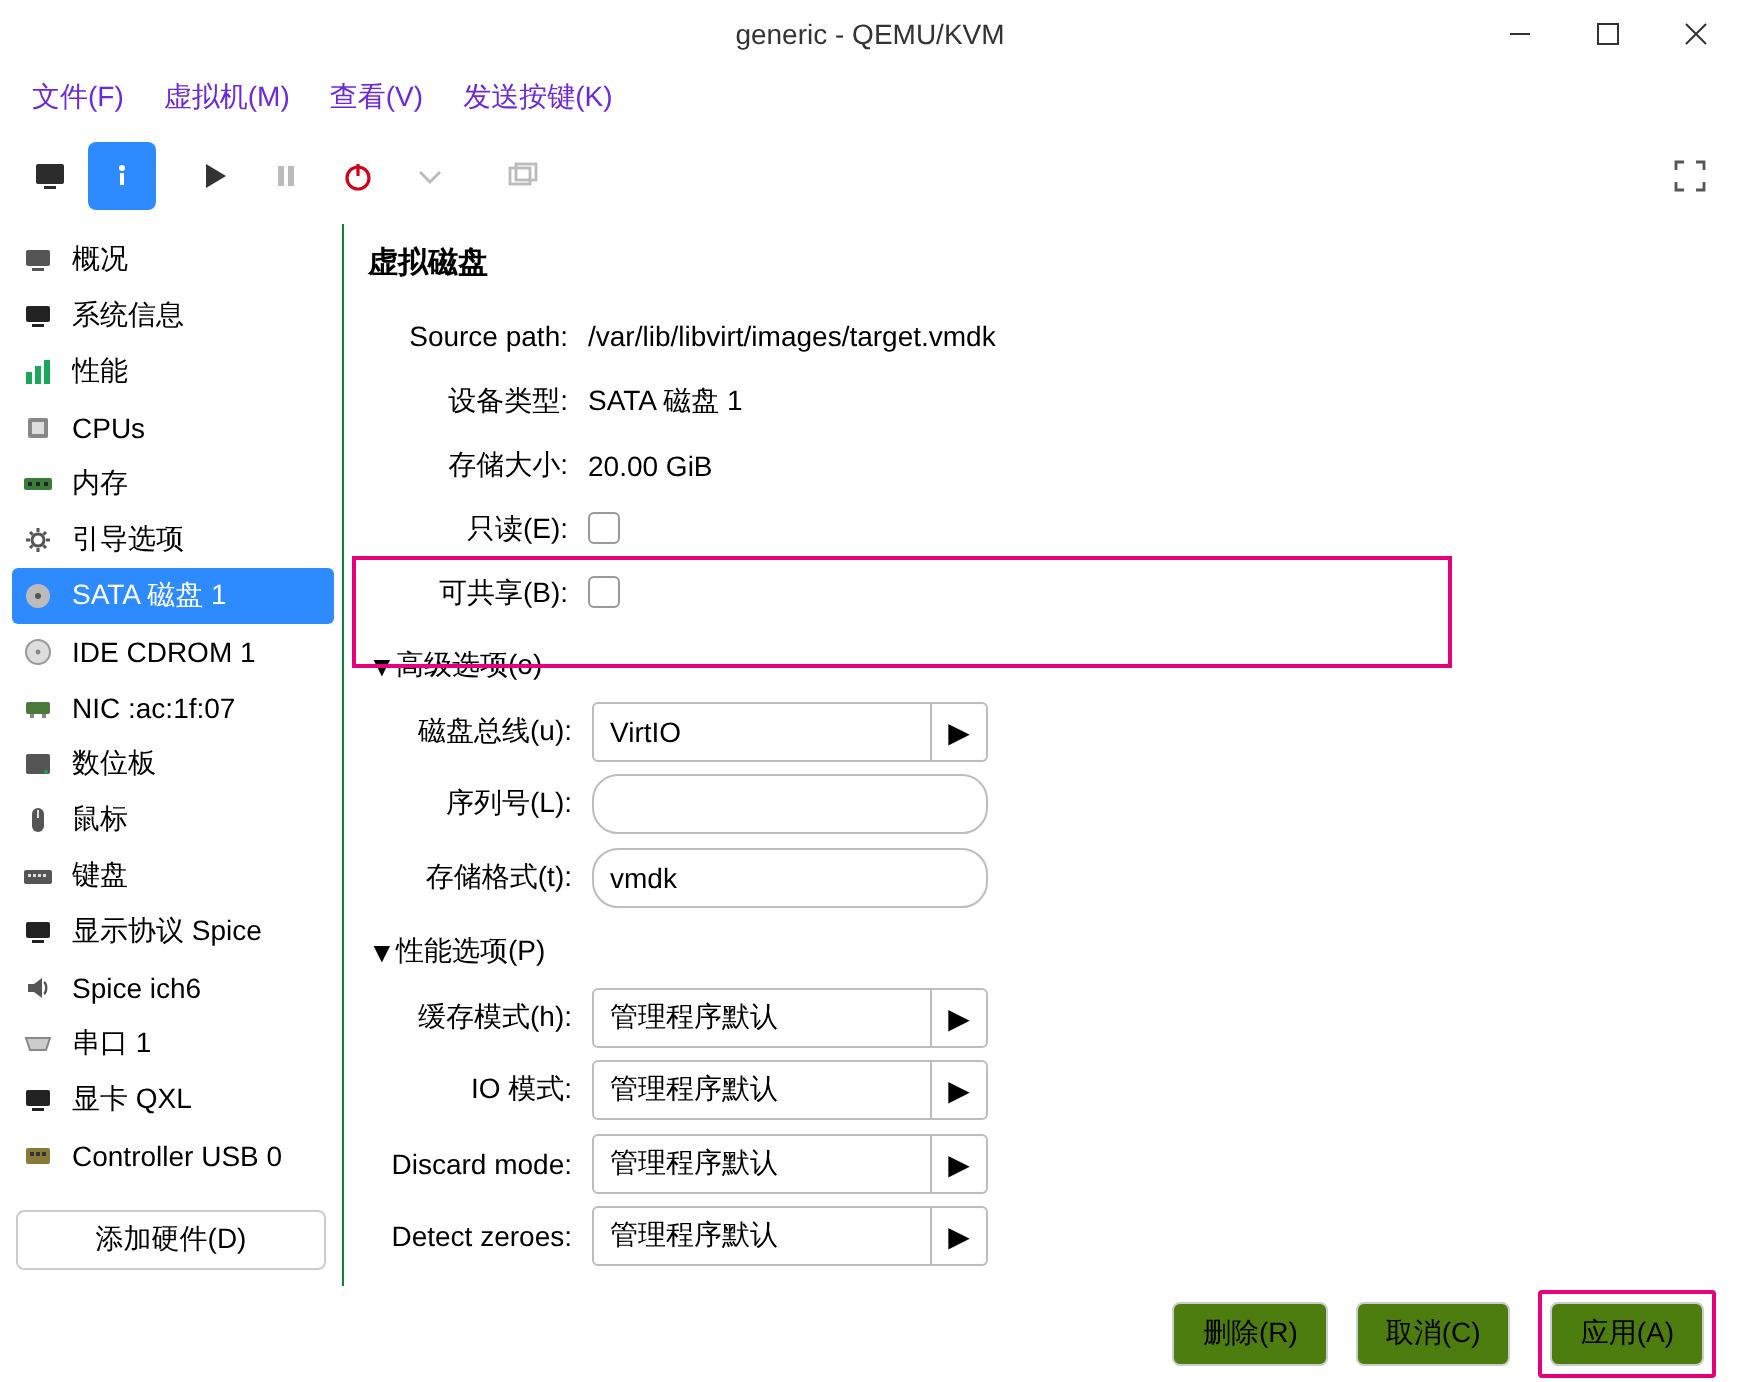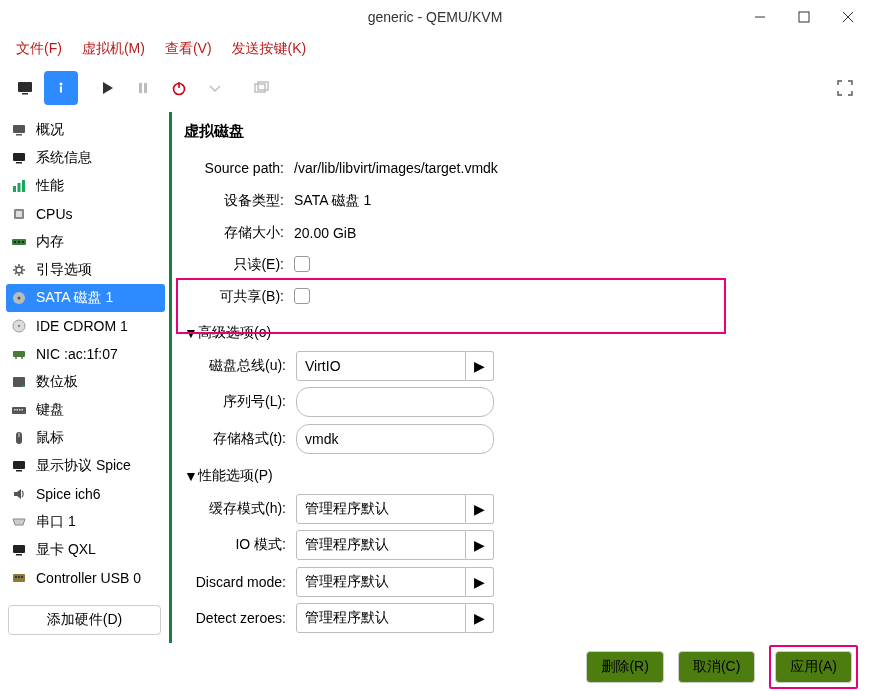--- a/index.html
+++ b/index.html
@@ -5,33 +5,33 @@
   * { box-sizing: border-box; margin: 0; padding: 0; font-family: -apple-system, "Segoe UI", "Microsoft YaHei", sans-serif; font-size: 14px; }
   body { width: 870px; height: 691px; background: #fff; display: flex; flex-direction: column; overflow: hidden; }
 
   .titlebar { height: 34px; display: flex; align-items: center; justify-content: center; position: relative; }
   .titlebar .title { color: #333; }
   .winbtns { position: absolute; right: 0; top: 0; height: 34px; display: flex; }
   .winbtn { width: 44px; height: 34px; display: flex; align-items: center; justify-content: center; color: #333; }
   .winbtn svg { width: 12px; height: 12px; }
 
   .menubar { height: 30px; display: flex; align-items: center; padding: 0 6px; }
-  .menuitem { padding: 4px 10px; color: #b91c1c; }
+  .menuitem { padding: 4px 10px; color: #6d28d9; }
 
   .toolbar { height: 48px; display: flex; align-items: center; padding: 0 8px; gap: 2px; }
   .tbtn { width: 34px; height: 34px; display: flex; align-items: center; justify-content: center; border-radius: 4px; color: #333; }
   .tbtn.active { background: #2e8bff; color: #fff; }
   .tbtn.disabled { color: #bbb; }
   .tbtn svg { width: 18px; height: 18px; }
   .tbtn.power svg circle, .tbtn.power svg path { stroke: #d0021b; }
   .toolbar-sep { width: 8px; }
   .toolbar-spacer { flex: 1; }
 
   .content { flex: 1; display: flex; min-height: 0; }
-  .sidebar { width: 172px; border-right: 3px solid #15803d; display: flex; flex-direction: column; }
+  .sidebar { width: 172px; border-right: 1px solid #15803d; display: flex; flex-direction: column; }
   .sidelist { flex: 1; overflow-y: auto; padding: 4px 4px 4px 6px; }
   .sideitem { height: 28px; display: flex; align-items: center; gap: 8px; padding: 0 4px; border-radius: 3px; }
   .sideitem.selected { background: #2e8bff; color: #fff; }
   .sideitem .s-icon { width: 18px; height: 18px; display: flex; align-items: center; justify-content: center; }
   .sideitem .s-icon svg { width: 16px; height: 16px; }
   .sideitem .s-label { white-space: nowrap; overflow: hidden; text-overflow: ellipsis; }
   .addhw { margin: 6px 8px 8px 8px; height: 30px; border: 1px solid #ccc; border-radius: 4px; background: #fff; display: flex; align-items: center; justify-content: center; }
 
   .detail { flex: 1; padding: 10px 16px 8px 12px; display: flex; flex-direction: column; }
   .detail h3 { font-size: 15px; font-weight: 600; margin-bottom: 10px; }
@@ -234,41 +234,41 @@
             <svg viewBox="0 0 16 16">
               <rect x="2" y="3" width="12" height="10" rx="1" fill="#555"></rect>
               <circle cx="12" cy="12" r="1" fill="#19a85b"></circle>
             </svg>
           </span>
           <span class="s-label">数位板</span>
         </div>
         <div class="sideitem">
           <span class="s-icon">
             <svg viewBox="0 0 16 16">
+              <rect x="5" y="2" width="6" height="12" rx="3" fill="#555"></rect>
+              <rect x="7.5" y="3" width="1" height="4" fill="#ddd"></rect>
+            </svg>
+          </span>
+          <span class="s-label">鼠标</span>
+        </div>
+        <div class="sideitem">
+          <span class="s-icon">
+            <svg viewBox="0 0 16 16">
               <rect x="1" y="5" width="14" height="7" rx="1" fill="#555"></rect>
               <rect x="3" y="7" width="1.5" height="1.5" fill="#ddd"></rect>
               <rect x="5.5" y="7" width="1.5" height="1.5" fill="#ddd"></rect>
               <rect x="8" y="7" width="1.5" height="1.5" fill="#ddd"></rect>
               <rect x="10.5" y="7" width="1.5" height="1.5" fill="#ddd"></rect>
             </svg>
           </span>
           <span class="s-label">键盘</span>
         </div>
         <div class="sideitem">
           <span class="s-icon">
             <svg viewBox="0 0 16 16">
-              <rect x="5" y="2" width="6" height="12" rx="3" fill="#555"></rect>
-              <rect x="7.5" y="3" width="1" height="4" fill="#ddd"></rect>
-            </svg>
-          </span>
-          <span class="s-label">鼠标</span>
-        </div>
-        <div class="sideitem">
-          <span class="s-icon">
-            <svg viewBox="0 0 16 16">
               <rect x="2" y="3" width="12" height="8" rx="1" fill="#222"></rect>
               <rect x="5" y="12" width="6" height="1.5" fill="#222"></rect>
             </svg>
           </span>
           <span class="s-label">显示协议 Spice</span>
         </div>
         <div class="sideitem">
           <span class="s-icon">
             <svg viewBox="0 0 16 16">
               <path d="M3 6h3l4-3v10l-4-3H3z" fill="#555"></path>

